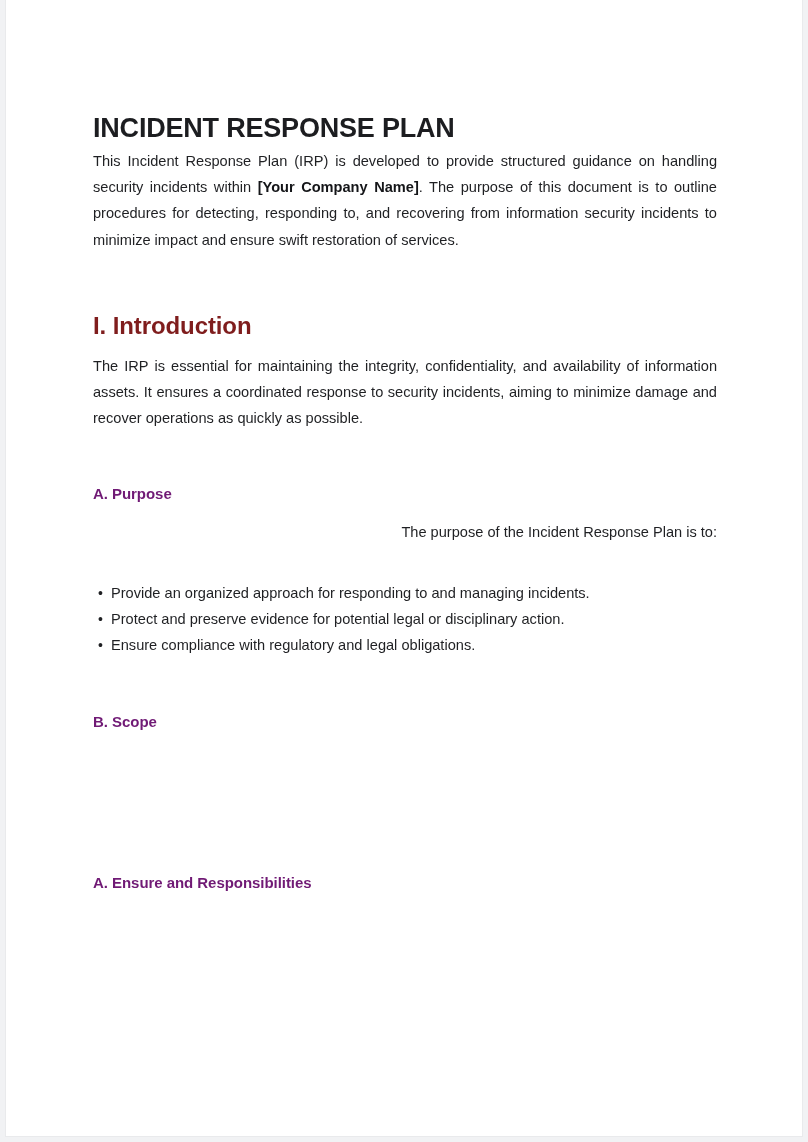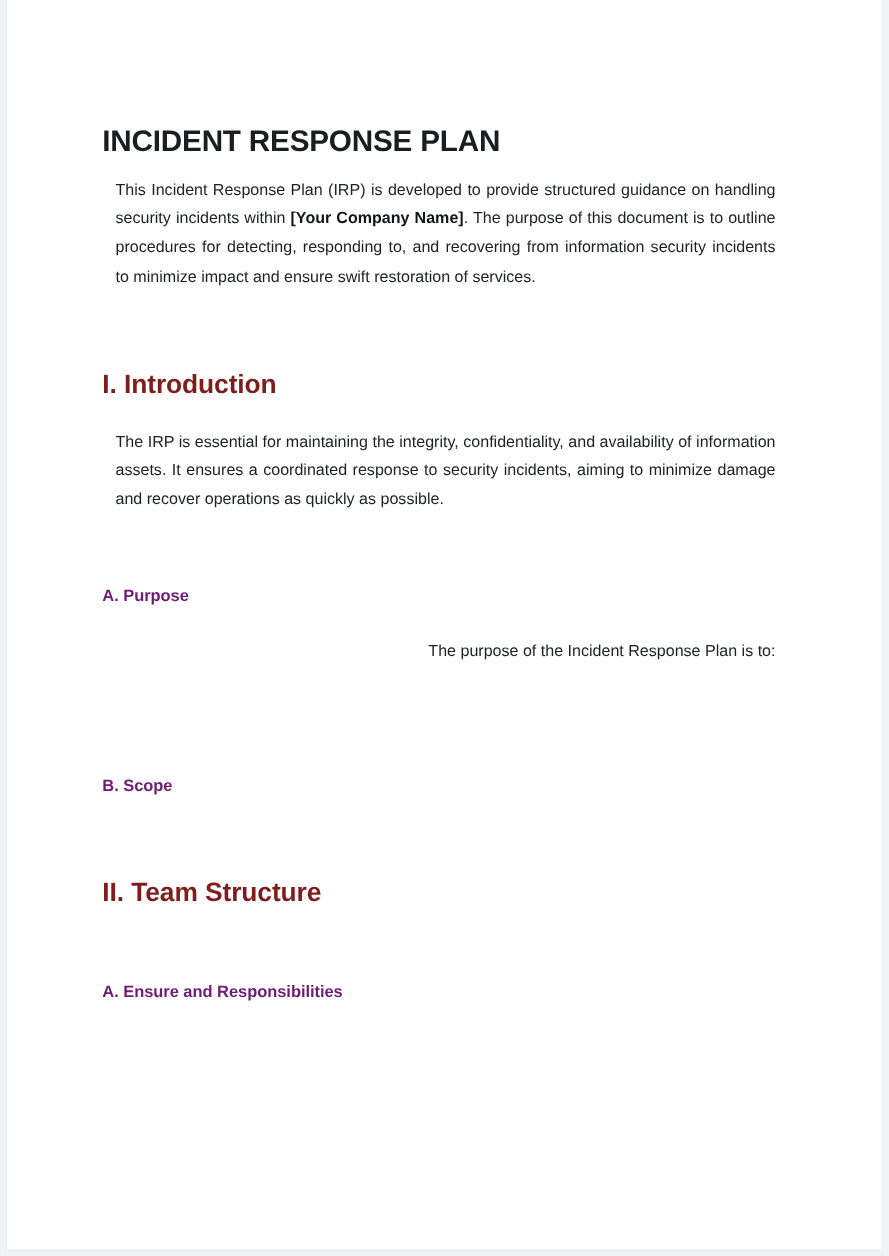--- a/index.html
+++ b/index.html
@@ -41,21 +41,21 @@
     padding-top: 108px;
     text-align: left;
     font-size: 27px;
     font-weight: bold;
     line-height: 40px;
     color: #1c1d20;
     letter-spacing: -0.2px;
   }
 
   p.body-text {
-    margin: 12px;
+    margin: 0;
     font-size: 14.6px;
     line-height: 26.2px;
     color: #1f2023;
     text-align: justify;
     text-justify: inter-word;
   }
 
   p.body-text.flush {
     text-align: right;
   }
@@ -143,31 +143,35 @@
     <div class="gap-para-sub"></div>
 
     <h3 class="sub-heading">A. Purpose</h3>
 
     <div class="gap-sub-para"></div>
 
     <p class="body-text flush">The purpose of the Incident Response Plan is to:</p>
 
     <div class="gap-para-list"></div>
 
+    <ul class="bullet-list">
+      <li>Provide an organized approach for responding to and managing incidents.</li>
+      <li>Protect and preserve evidence for potential legal or disciplinary action.</li>
+      <li>Ensure compliance with regulatory and legal obligations.</li>
+    </ul>
 
     <div class="gap-list-sub"></div>
 
     <h3 class="sub-heading">B. Scope</h3>
 
     <div class="gap-sub-scopepara"></div>
 
 
     <div class="gap-scope-section"></div>
 
-    <h2 class="section-heading">II. Team Structure</h2>
 
     <div class="gap-team-para"></div>
 
 
     <div class="gap-para-roles"></div>
 
     <h3 class="sub-heading">A. Ensure and Responsibilities</h3>
 
   </div>
 </div>

